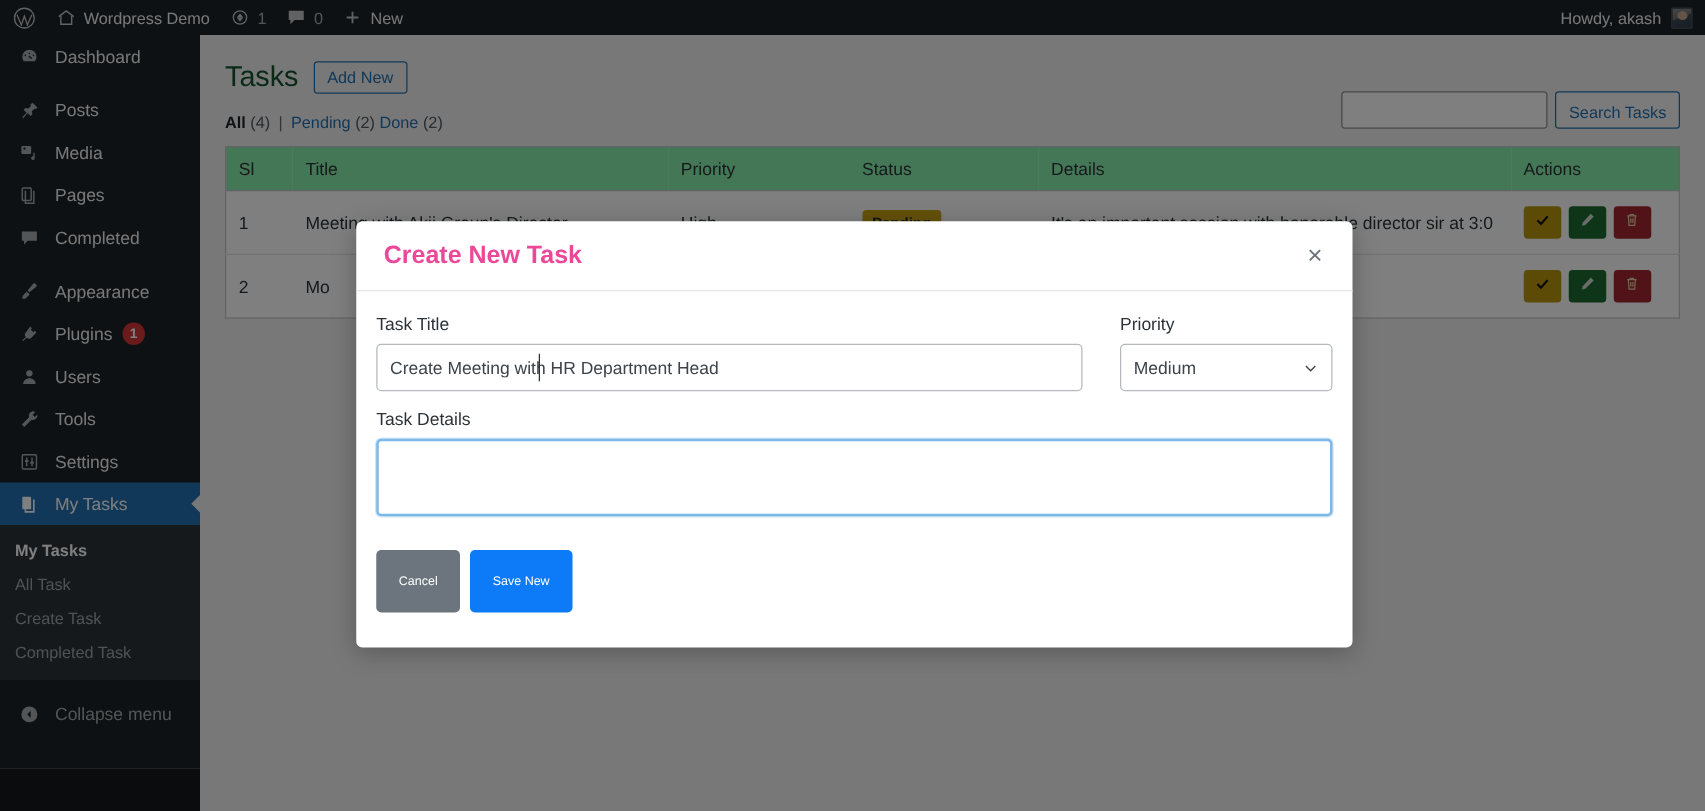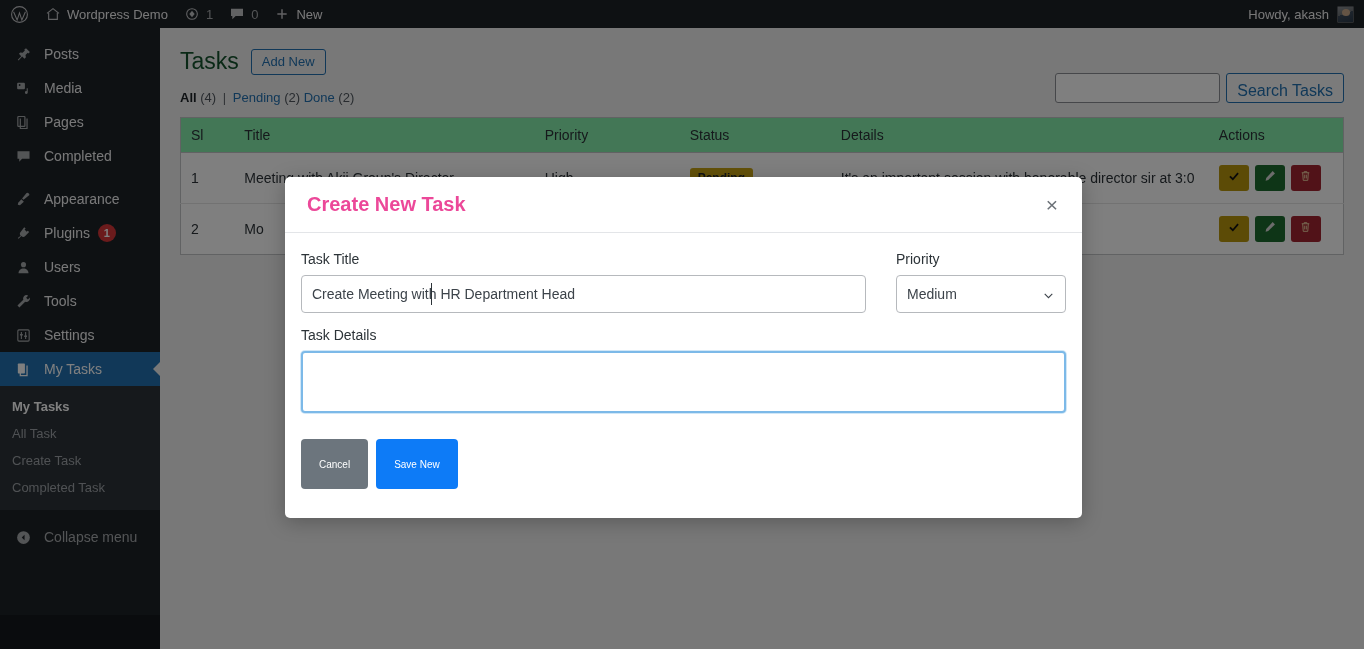--- a/index.html
+++ b/index.html
@@ -139,21 +139,21 @@
   .search-input {
     width: 165px; height: 30px;
     border: 1px solid #8c8f94; border-radius: 3px;
     background: #fff; padding: 0 8px;
     font-size: 13px; color: #2c3338;
   }
   .search-submit {
     height: 30px; padding: 8px 10px;
     border: 1px solid #2271b1; border-radius: 3px;
     background: #f6f7f7; color: #2271b1;
-    font-size: 16px;
+    font-size: 13px;
   }
 
   
   table.wp-list {
     margin-top: 12px;
     width: 100%;
     border-collapse: collapse;
     background: #fff;
     border: 1px solid #c3c4c7;
     font-size: 14px;
@@ -330,20 +330,28 @@
     <span>New</span>
   </div>
   <div class="ab-right">
     <span>Howdy, akash</span>
     <span class="avatar"></span>
   </div>
 </div>
 
 <div id="sidebar">
 
+  <div class="menu-item">
+    <span class="mi-icon">
+      <svg width="17" height="17" viewBox="0 0 24 24" fill="#a7aaad">
+        <path d="M12 4a8 8 0 0 0-8 8 8 8 0 0 0 1.6 4.8h12.8A8 8 0 0 0 20 12a8 8 0 0 0-8-8zm0 3.2a.9.9 0 1 1 0 1.8.9.9 0 0 1 0-1.8zM7.4 9.4a.9.9 0 1 1 0 1.8.9.9 0 0 1 0-1.8zm9.2 0a.9.9 0 1 1 0 1.8.9.9 0 0 1 0-1.8zM12 10.6l3.2 2.6-1 1.2L11 12z"></path>
+      </svg>
+    </span>
+    <span>Dashboard</span>
+  </div>
   <div class="menu-gap"></div>
 
   <div class="menu-item">
     <span class="mi-icon">
       <svg width="17" height="17" viewBox="0 0 24 24" fill="#a7aaad">
         <path d="M15.5 3l5.5 5.5-2 2-1-1-3.2 3.2.6 3.3-2 2-3.3-3.3L5 20.5 4 19.5l4.8-5.1L5.5 11l2-2 3.3.6L14 6.4l-1-1z"></path>
       </svg>
     </span>
     <span>Posts</span>
   </div>

